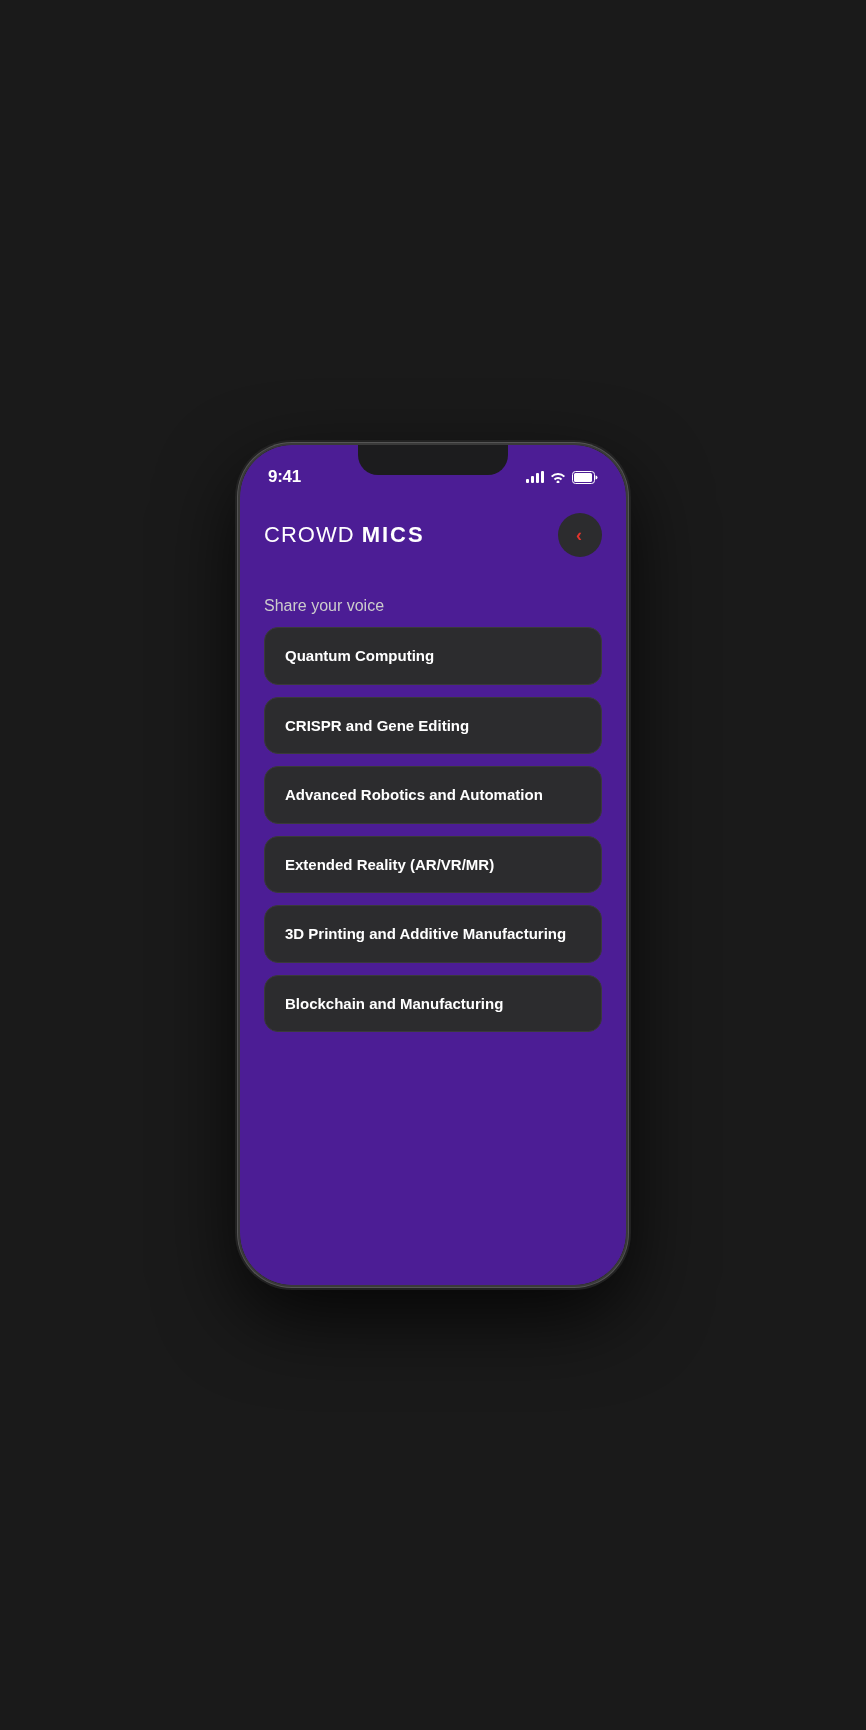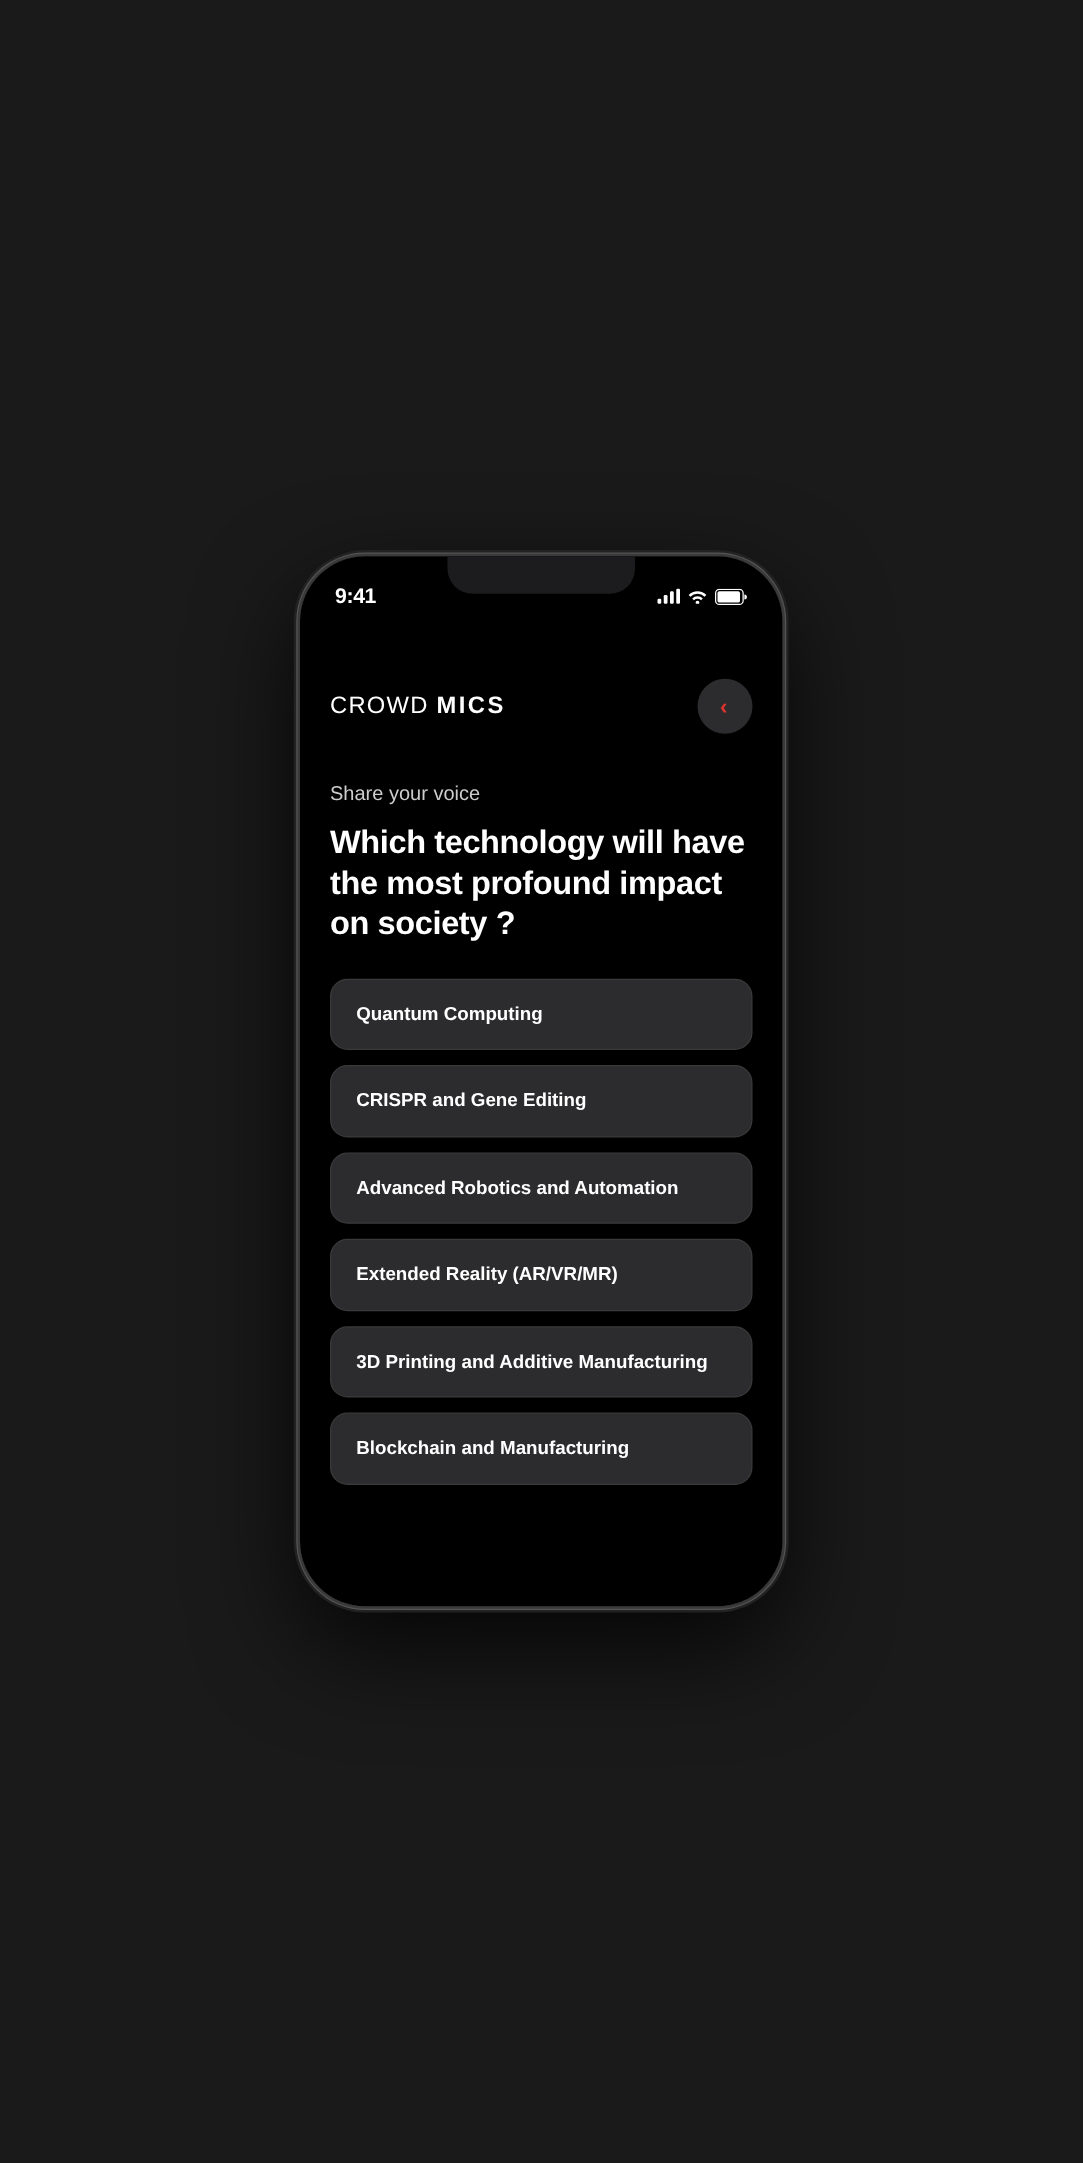--- a/index.html
+++ b/index.html
@@ -47,26 +47,25 @@
       width: 4px;
       height: 40px;
       background: #3a3a3a;
       border-radius: 3px 0 0 3px;
       box-shadow: 0 60px 0 #3a3a3a, 0 110px 0 #3a3a3a;
     }
 
     .screen {
       width: 100%;
       height: 100%;
-      background: #000000;
+      background: #4c1d95;
       border-radius: 52px;
       overflow: hidden;
       display: flex;
       flex-direction: column;
-      gap: 30px;
     }
 
     
     .notch {
       position: absolute;
       top: 0;
       left: 50%;
       transform: translateX(-50%);
       width: 150px;
       height: 30px;
@@ -150,21 +149,21 @@
     .header {
       display: flex;
       justify-content: space-between;
       align-items: center;
       margin-bottom: 24px;
       margin-top: 8px;
     }
 
     .logo {
       color: #ffffff;
-      font-size: 19px;
+      font-size: 22px;
       font-weight: 300;
       letter-spacing: 1px;
     }
 
     .logo strong {
       font-weight: 800;
       letter-spacing: 2px;
     }
 
     .back-button {
@@ -269,21 +268,20 @@
         <div class="logo">
           <span>CROWD </span><strong>MICS</strong>
         </div>
         <button class="back-button">
           <span class="back-chevron">‹</span>
         </button>
       </div>
 
       <div class="share-label">Share your voice</div>
 
-      <div class="question">Which technology will have the most profound impact on society ?</div>
 
       <div class="options-list" id="options-container">
           <div class="option-item"><span class="option-label">Quantum Computing</span></div>
           <div class="option-item"><span class="option-label">CRISPR and Gene Editing</span></div>
           <div class="option-item"><span class="option-label">Advanced Robotics and Automation</span></div>
           <div class="option-item"><span class="option-label">Extended Reality (AR/VR/MR)</span></div>
           <div class="option-item"><span class="option-label">3D Printing and Additive Manufacturing</span></div>
           <div class="option-item"><span class="option-label">Blockchain and Manufacturing</span></div>
         </div>
 

